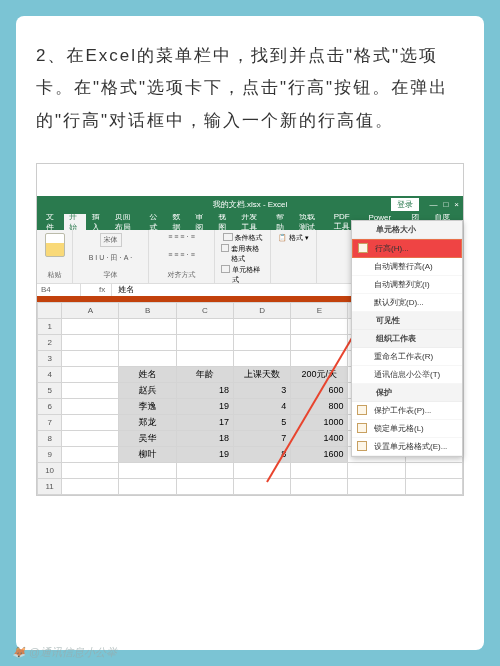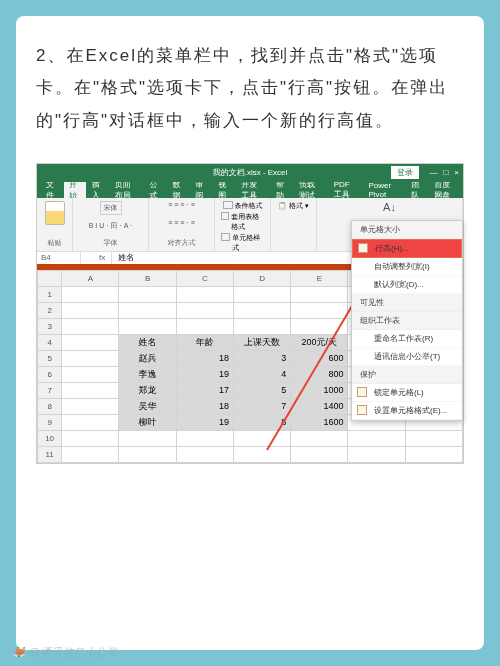--- a/index.html
+++ b/index.html
@@ -35,20 +35,21 @@
   }
   .titlebar {
     background: #2a7a4e;
     color: #fff;
     height: 18px;
     display: flex;
     align-items: center;
     justify-content: center;
     position: relative;
     font-size: 8px;
+    margin-top: 32px;
   }
   .titlebar .login {
     position: absolute;
     right: 44px;
     background: #fff;
     color: #2a7a4e;
     padding: 1px 6px;
     font-size: 8px;
   }
   .titlebar .win-btns {
@@ -146,22 +147,22 @@
     width: 112px;
     background: #fff;
     border: 1px solid #ccc;
     box-shadow: 0 2px 6px rgba(0,0,0,0.25);
     font-size: 8px;
     z-index: 10;
   }
   .dropdown .section-header {
     background: #f4f4f4;
     color: #444;
-    font-weight: normal;
-    padding: 3px 8px;
+    font-weight: bold;
+    padding: 3px 24px;
     border-bottom: 1px solid #eee;
   }
   .dropdown .item {
     padding: 3px 6px 3px 22px;
     color: #333;
     position: relative;
     border-bottom: 1px solid #f6f6f6;
   }
   .dropdown .item.hl {
     border: 1px solid #e8704a;
@@ -399,27 +400,29 @@
 
       <svg class="pointer-line" style="left:0;top:0;width:100%;height:100%;position:absolute;">
         <line x1="230" y1="180" x2="322" y2="24" stroke="#e8442e" stroke-width="2"></line>
         <polygon points="322,24 314,34 326,32" fill="#e8442e"></polygon>
       </svg>
     </div>
 
     <div class="dropdown">
       <div class="section-header">单元格大小</div>
       <div class="item hl"><div class="icon"></div><span>行高(H)...</span></div>
+      <div class="item"><span>自动调整行高(A)</span></div>
       <div class="item"><span>自动调整列宽(I)</span></div>
       <div class="item"><span>默认列宽(D)...</span></div>
       <div class="section-header">可见性</div>
       <div class="section-header">组织工作表</div>
       <div class="item"><span>重命名工作表(R)</span></div>
       <div class="item"><span>通讯信息小公举(T)</span></div>
       <div class="section-header">保护</div>
+      <div class="item"><div class="icon"></div><span>保护工作表(P)...</span></div>
       <div class="item"><div class="icon"></div><span>锁定单元格(L)</span></div>
       <div class="item"><div class="icon"></div><span>设置单元格格式(E)...</span></div>
     </div>
 
   </div>
 </div>
 
 <div class="watermark">🦊 @通讯信息小公举</div>
 
 </body></html>

